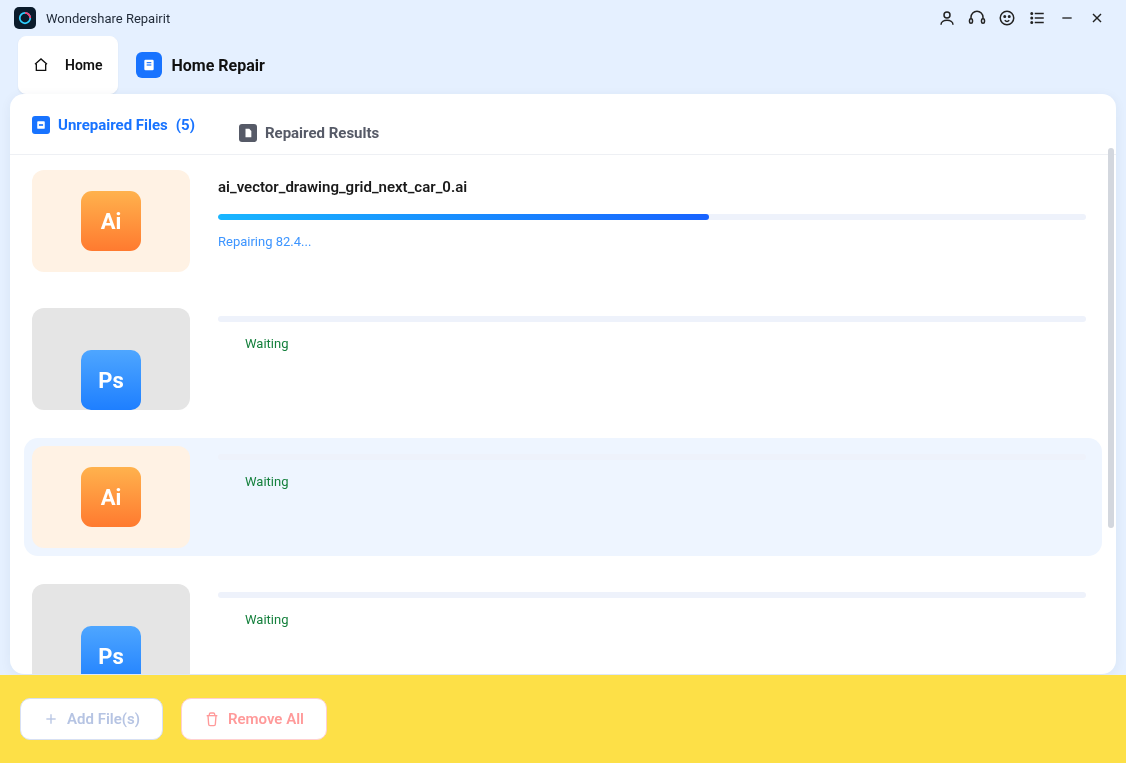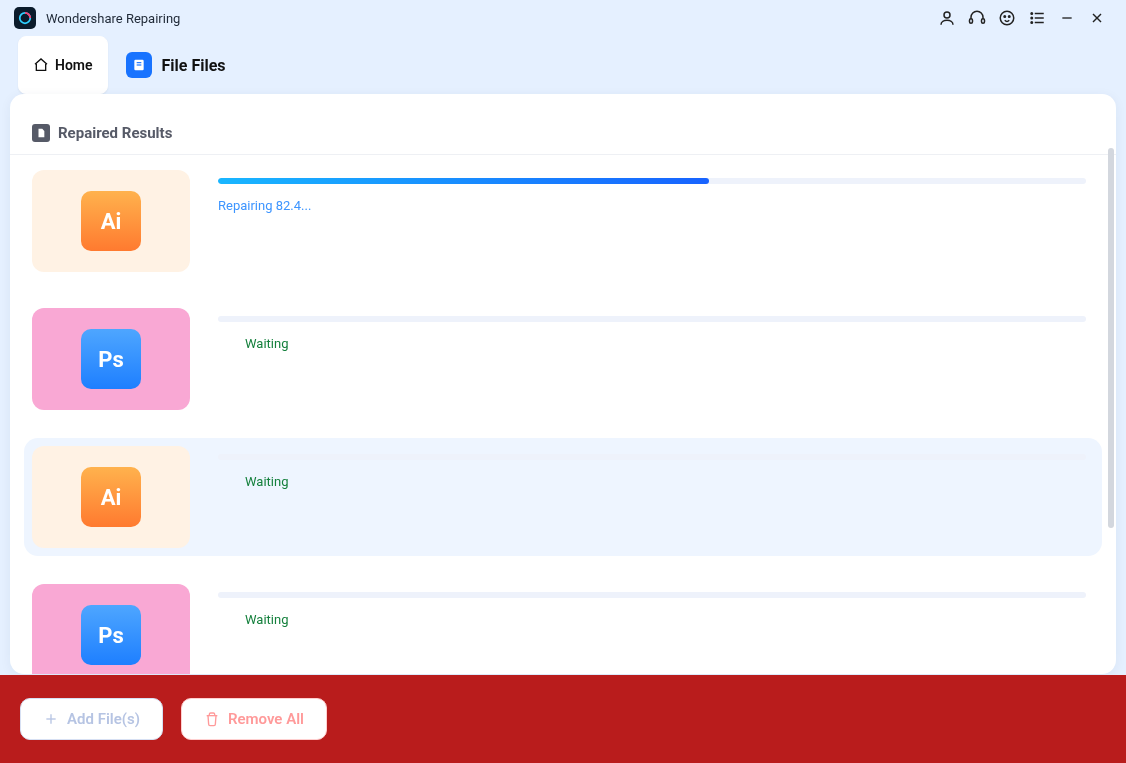--- a/index.html
+++ b/index.html
@@ -6,21 +6,21 @@
 body { width: 1126px; height: 763px; background: #e5f0ff; overflow: hidden; }
 
 .titlebar { height: 36px; display: flex; align-items: center; padding: 0 14px; }
 .titlebar .app-icon { width: 22px; height: 22px; background: #0b1b2b; border-radius: 5px; display: flex; align-items: center; justify-content: center; margin-right: 10px; }
 .titlebar .app-icon svg { width: 14px; height: 14px; }
 .titlebar .app-name { font-size: 13px; color: #1f2937; }
 .titlebar .spacer { flex: 1; }
 .titlebar .ticon { width: 30px; height: 30px; display: flex; align-items: center; justify-content: center; color: #222; cursor: pointer; border-radius: 4px; }
 
 .nav-row { height: 58px; display: flex; align-items: center; padding: 0 18px; gap: 18px; }
-.home-btn { background: #fff; border: 1px solid #fff; border-radius: 8px; padding: 20px 14px; display: flex; align-items: center; gap: 6px; font-size: 14px; font-weight: 600; color: #111; cursor: pointer; box-shadow: 0 1px 2px rgba(0,0,0,0.06); }
+.home-btn { background: #fff; border: 1px solid #fff; border-radius: 8px; padding: 20px 14px; display: flex; align-items: center; gap: 16px; font-size: 14px; font-weight: 600; color: #111; cursor: pointer; box-shadow: 0 1px 2px rgba(0,0,0,0.06); }
 .module { display: flex; align-items: center; gap: 10px; }
 .module-icon { width: 26px; height: 26px; background: #1873ff; border-radius: 6px; display: flex; align-items: center; justify-content: center; color: #fff; }
 .module-title { font-size: 16px; font-weight: 700; color: #111; }
 
 .main-card { background: #fff; margin: 0 10px; border-radius: 14px; height: 580px; box-shadow: 0 2px 12px rgba(30,50,90,0.06); position: relative; overflow: hidden; }
 
 .tabs { display: flex; gap: 44px; padding: 14px 22px 0 22px; border-bottom: 1px solid #eef0f4; }
 .tab { display: flex; align-items: center; gap: 8px; font-size: 15px; font-weight: 700; padding-bottom: 12px; cursor: pointer; }
 .tab.active { color: #1873ff; }
 .tab.inactive { color: #565a67; margin-top: 16px; }
@@ -28,55 +28,55 @@
 .tab.active .tab-ico { background: #1873ff; color: #fff; }
 .tab.inactive .tab-ico { background: #565a67; color: #fff; }
 .count { font-weight: 700; }
 
 .file-list { position: absolute; top: 54px; left: 0; right: 0; bottom: 0; overflow-y: auto; padding: 14px 14px 20px 14px; }
 
 .file-row { display: flex; gap: 28px; border-radius: 14px; padding: 8px 10px 8px 8px; margin-bottom: 20px; }
 .file-row.hovered { background: #eef5ff; }
 .thumb-wrap { width: 158px; height: 102px; border-radius: 12px; display: flex; align-items: center; justify-content: center; flex-shrink: 0; }
 .thumb-wrap.ai { background: #fff2e4; }
-.thumb-wrap.ps { background: #f9a8d4; }
+.thumb-wrap.ps { background: #e5e5e5; align-items: flex-end; }
 .thumb { width: 60px; height: 60px; border-radius: 10px; display: flex; align-items: center; justify-content: center; color: #fff; font-weight: 700; font-size: 22px; }
-.thumb.ai { background: linear-gradient(180deg,#ffb24d 0%, #ff7a2f 100%); }
+.thumb.ai { background: linear-gradient(180deg,#ffb24d 0%, #ff7a2f 100%); border-radius: 11px; }
 .thumb.ps { background: linear-gradient(180deg,#4ea6ff 0%, #1e7fff 100%); }
 
 .file-body { flex: 1; padding-top: 8px; padding-right: 6px; }
 .file-name { font-size: 15px; font-weight: 600; color: #1a1a1a; margin-bottom: 18px; }
 .progress { height: 6px; background: #eef2fb; border-radius: 4px; overflow: hidden; margin-bottom: 14px; }
 .progress .bar { height: 100%; background: linear-gradient(90deg,#19b6ff 0%, #1863ff 100%); border-radius: 4px; }
 .status { font-size: 13px; }
 .status.repairing { color: #3d95ff; }
 .status.waiting { color: #15803d; margin-left: 27px; }
 
 .custom-scroll { position: absolute; top: 54px; right: 2px; width: 6px; height: 380px; background: #d3d7de; border-radius: 4px; }
 
-.footer { position: absolute; left: 0; right: 0; bottom: 0; height: 88px; background: #b91c1c; display: flex; align-items: center; padding: 0 20px; gap: 18px; }
+.footer { position: absolute; left: 0; right: 0; bottom: 0; height: 88px; background: #fde047; display: flex; align-items: center; padding: 0 20px; gap: 18px; }
 .fbtn { border-radius: 10px; padding: 11px 22px; font-size: 15px; font-weight: 600; display: flex; align-items: center; gap: 8px; cursor: pointer; }
 .fbtn.add { border: 1px solid #d7e0f3; color: #b6c4e3; background: #fff; }
 .fbtn.remove { border: 1px solid #ffd0d0; color: #ff9a9a; background: #fff; }
 .footer .spacer { flex: 1; }
 .fbtn.cancel { background: linear-gradient(180deg,#2a8bff 0%, #0e62ff 100%); color: #fff; border: none; padding: 13px 56px; font-size: 16px; box-shadow: 0 2px 6px rgba(24,99,255,0.35); }
 
 svg { display: block; }
 </style>
 </head>
 <body>
 
 <div class="titlebar">
   <div class="app-icon">
     <svg viewBox="0 0 24 24">
         <circle cx="12" cy="12" r="9" fill="none" stroke="#2fd0ff" stroke-width="3"></circle>
         <path d="M12 3 A9 9 0 0 1 21 12" fill="none" stroke="#ff3b6b" stroke-width="3"></path>
       </svg>
   </div>
-  <div class="app-name">Wondershare Repairing</div>
+  <div class="app-name">Wondershare Repairit</div>
   <div class="spacer"></div>
   <div class="ticon">
       <svg width="18" height="18" viewBox="0 0 24 24" fill="none" stroke="currentColor" stroke-width="2">
         <circle cx="12" cy="8" r="4"></circle>
         <path d="M4 21c0-4 4-6 8-6s8 2 8 6"></path>
       </svg>
     </div>
   <div class="ticon">
       <svg width="18" height="18" viewBox="0 0 24 24" fill="none" stroke="currentColor" stroke-width="2">
         <path d="M4 13v-2a8 8 0 0 1 16 0v2"></path>
@@ -124,42 +124,53 @@
     <span>Home</span>
   </button>
   <div class="module">
     <div class="module-icon">
       <svg width="14" height="14" viewBox="0 0 24 24" fill="#fff">
           <rect x="4" y="3" width="16" height="18" rx="2"></rect>
           <rect x="8" y="7" width="8" height="2" fill="#1873ff"></rect>
           <rect x="8" y="11" width="8" height="2" fill="#1873ff"></rect>
         </svg>
     </div>
-    <div class="module-title">File Files</div>
+    <div class="module-title">Home Repair</div>
   </div>
 </div>
 
 <div class="main-card">
   <div class="tabs">
+    <div class="tab active">
+      <div class="tab-ico">
+          <svg width="10" height="10" viewBox="0 0 24 24" fill="#fff">
+            <rect x="3" y="3" width="18" height="18" rx="2"></rect>
+            <rect x="7" y="10" width="10" height="4" fill="#1873ff"></rect>
+          </svg>
+        </div>
+      <span>Unrepaired Files</span>
+      <span class="count">(5)</span>
+    </div>
     <div class="tab inactive">
       <div class="tab-ico">
           <svg width="10" height="10" viewBox="0 0 24 24" fill="#fff">
             <path d="M6 2h9l5 5v15H6z"></path>
           </svg>
         </div>
       <span>Repaired Results</span>
     </div>
   </div>
 
   <div class="file-list" id="file-list">
       <div class="file-row">
         <div class="thumb-wrap ai">
           <div class="thumb ai">Ai</div>
         </div>
         <div class="file-body">
+          <div class="file-name">ai_vector_drawing_grid_next_car_0.ai</div>
           <div class="progress">
             <div class="bar" style="width: 56.6%;"></div>
           </div>
           <div class="status repairing">Repairing 82.4...</div>
         </div>
       </div>
       <div class="file-row">
         <div class="thumb-wrap ps">
           <div class="thumb ps">Ps</div>
         </div>

